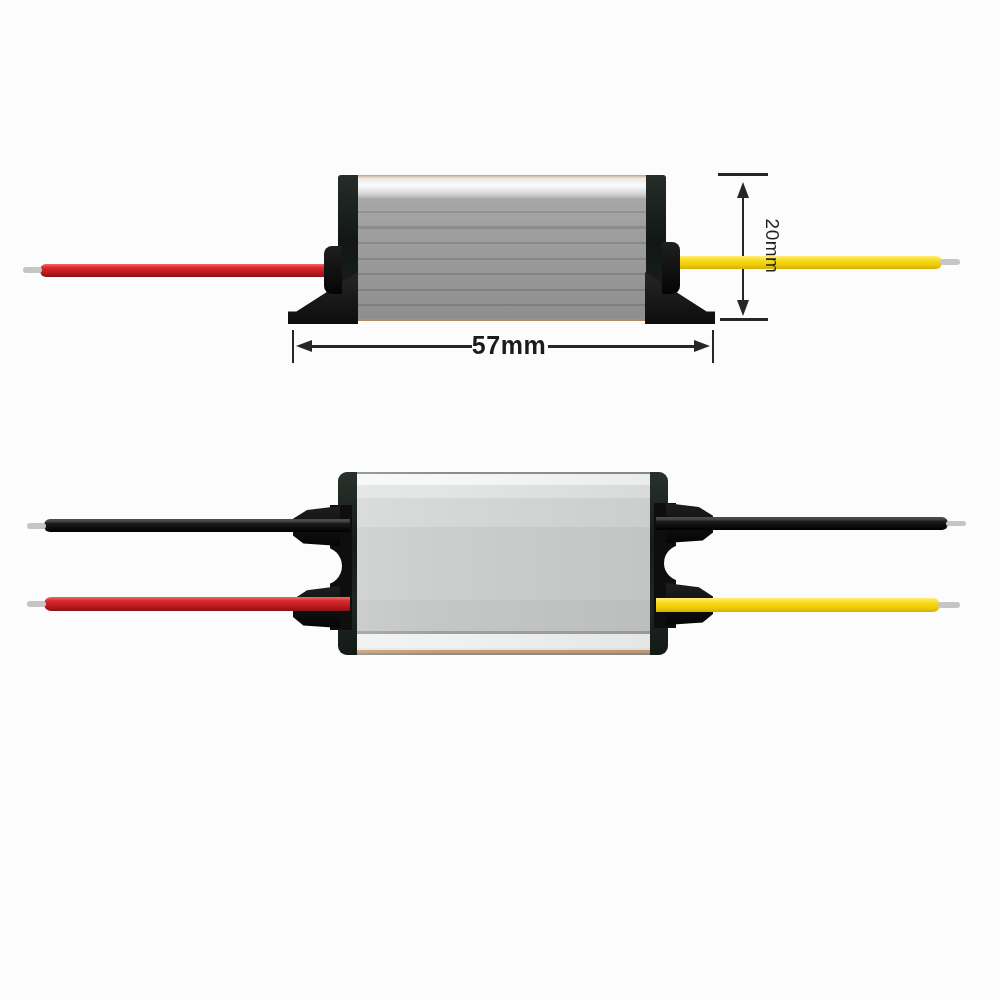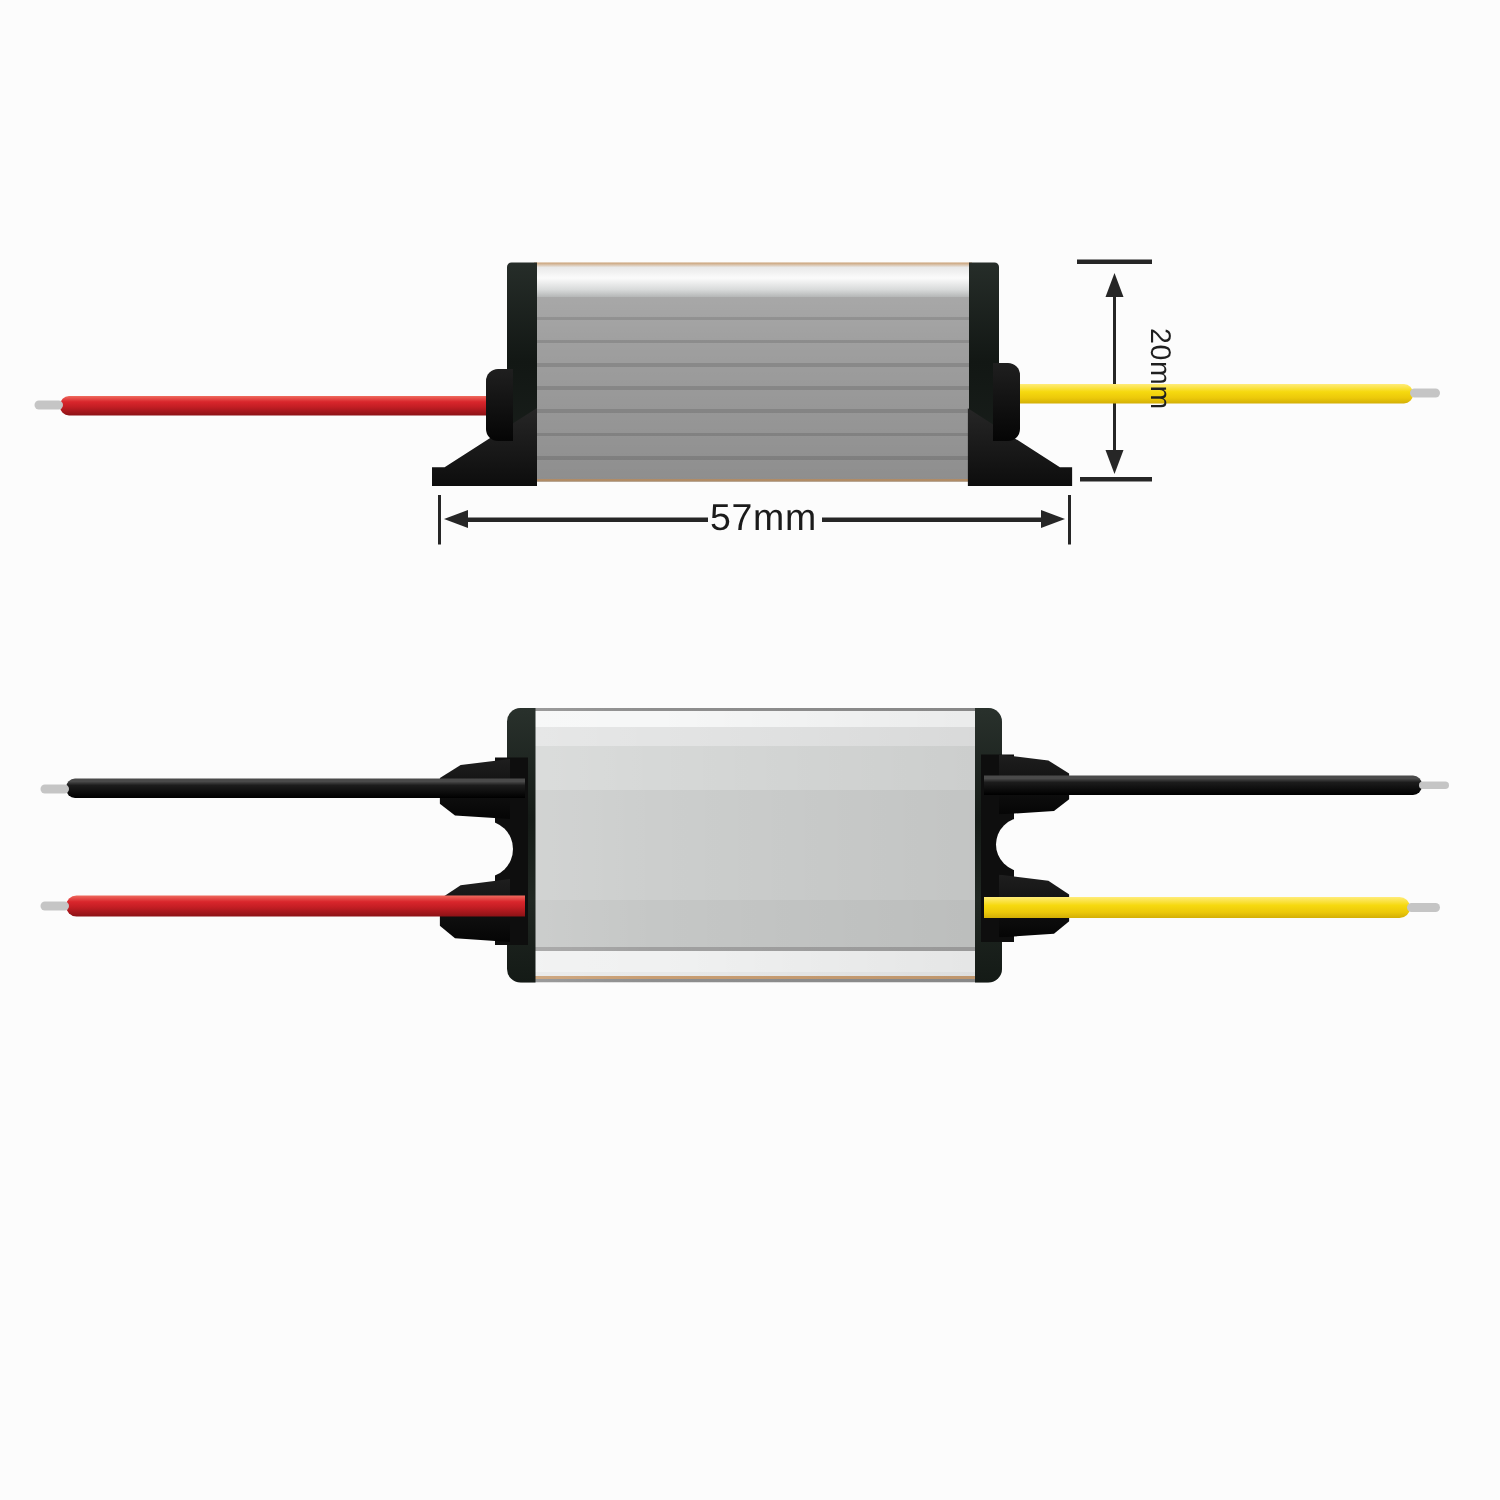--- a/index.html
+++ b/index.html
@@ -42,21 +42,21 @@
 
   
   .dim{background:#262626;z-index:3;}
   .dimtick-w1{left:292px;top:330px;width:2px;height:33px;}
   .dimtick-w2{left:712px;top:330px;width:2px;height:33px;}
   .dimline-w1{left:310px;top:345px;width:162px;height:2.5px;}
   .dimline-w2{left:548px;top:345px;width:148px;height:2.5px;}
   .arrow{width:0;height:0;z-index:3;}
   .arrow-left{left:296px;top:340px;border-top:6px solid transparent;border-bottom:6px solid transparent;border-right:16px solid #262626;}
   .arrow-right{left:694px;top:340px;border-top:6px solid transparent;border-bottom:6px solid transparent;border-left:16px solid #262626;}
-  .dimlabel-w{left:468px;top:331px;width:82px;text-align:center;font-size:25px;font-weight:normal;color:#1b1b1b;z-index:6;letter-spacing:.5px;}
+  .dimlabel-w{left:468px;top:331px;width:82px;text-align:center;font-size:25px;font-weight:bold;color:#1b1b1b;z-index:6;letter-spacing:.5px;}
 
   .dimtick-h1{left:718px;top:173px;width:50px;height:2.5px;}
   .dimtick-h2{left:720px;top:318px;width:48px;height:2.5px;}
   .dimline-h{left:742px;top:194px;width:2px;height:112px;}
   .arrow-up{left:737px;top:182px;border-left:6px solid transparent;border-right:6px solid transparent;border-bottom:16px solid #262626;}
   .arrow-down{left:737px;top:300px;border-left:6px solid transparent;border-right:6px solid transparent;border-top:16px solid #262626;}
   .dimlabel-h{left:772px;top:246px;transform:translate(-50%,-50%) rotate(90deg);font-size:19px;font-weight:400;color:#1f1f1f;z-index:6;letter-spacing:.5px;white-space:nowrap;}
 
   
   .tv-body{left:338px;top:472px;width:330px;height:183px;border-radius:10px;z-index:1;

